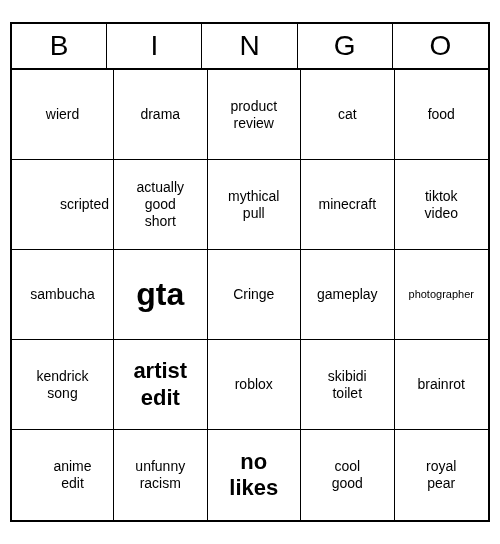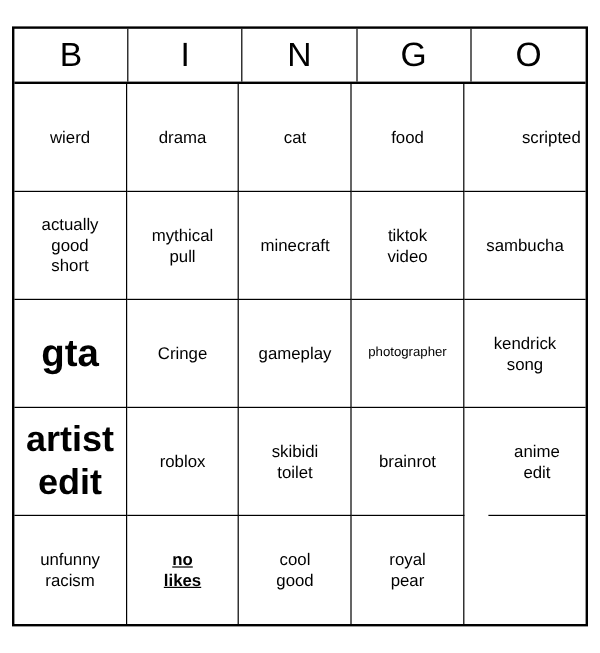--- a/index.html
+++ b/index.html
@@ -75,48 +75,50 @@
   <div class="bingo-header">
   <div class="bingo-header-cell">B</div>
       <div class="bingo-header-cell">I</div>
       <div class="bingo-header-cell">N</div>
       <div class="bingo-header-cell">G</div>
       <div class="bingo-header-cell">O</div>
     </div>
   <div class="bingo-grid">
   <div class="bingo-cell" style="white-space: pre-line;">wierd</div>
       <div class="bingo-cell" style="white-space: pre-line;">drama</div>
+      <div class="bingo-cell" style="white-space: pre-line;">product
+review</div>
       <div class="bingo-cell" style="white-space: pre-line; text-align: center;">cat</div>
       <div class="bingo-cell" style="white-space: pre-line;">food</div>
       <div class="bingo-cell" style="white-space: pre-line; padding-left: 48px;">scripted</div>
       <div class="bingo-cell" style="white-space: pre-line;">actually
 good
 short</div>
       <div class="bingo-cell" style="white-space: pre-line;">mythical
 pull</div>
       <div class="bingo-cell" style="white-space: pre-line;">minecraft</div>
       <div class="bingo-cell" style="white-space: pre-line;">tiktok
 video</div>
       <div class="bingo-cell" style="white-space: pre-line;">sambucha</div>
       <div class="bingo-cell" style="font-size: 32px; font-weight: bold; white-space: pre-line;">gta</div>
       <div class="bingo-cell" style="white-space: pre-line;">Cringe</div>
       <div class="bingo-cell" style="white-space: pre-line;">gameplay</div>
       <div class="bingo-cell" style="font-size: 11px; white-space: pre-line;">photographer</div>
       <div class="bingo-cell" style="white-space: pre-line;">kendrick
 song</div>
-      <div class="bingo-cell" style="font-size: 30px; font-weight: bold; white-space: pre-line;">artist
+      <div class="bingo-cell" style="font-size: 22px; font-weight: bold; white-space: pre-line;">artist
 edit</div>
       <div class="bingo-cell" style="white-space: pre-line;">roblox</div>
       <div class="bingo-cell" style="white-space: pre-line;">skibidi
 toilet</div>
       <div class="bingo-cell" style="white-space: pre-line;">brainrot</div>
       <div class="bingo-cell" style="white-space: pre-line; margin-left: 20px;">anime
 edit</div>
       <div class="bingo-cell" style="white-space: pre-line;">unfunny
 racism</div>
-      <div class="bingo-cell" style="font-size: 14px; font-weight: bold; white-space: pre-line; text-decoration: underline;">no
+      <div class="bingo-cell" style="font-size: 22px; font-weight: bold; white-space: pre-line;">no
 likes</div>
       <div class="bingo-cell" style="white-space: pre-line;">cool
 good</div>
       <div class="bingo-cell" style="white-space: pre-line;">royal
 pear</div>
     </div>
 </div>
 
 </body></html>

